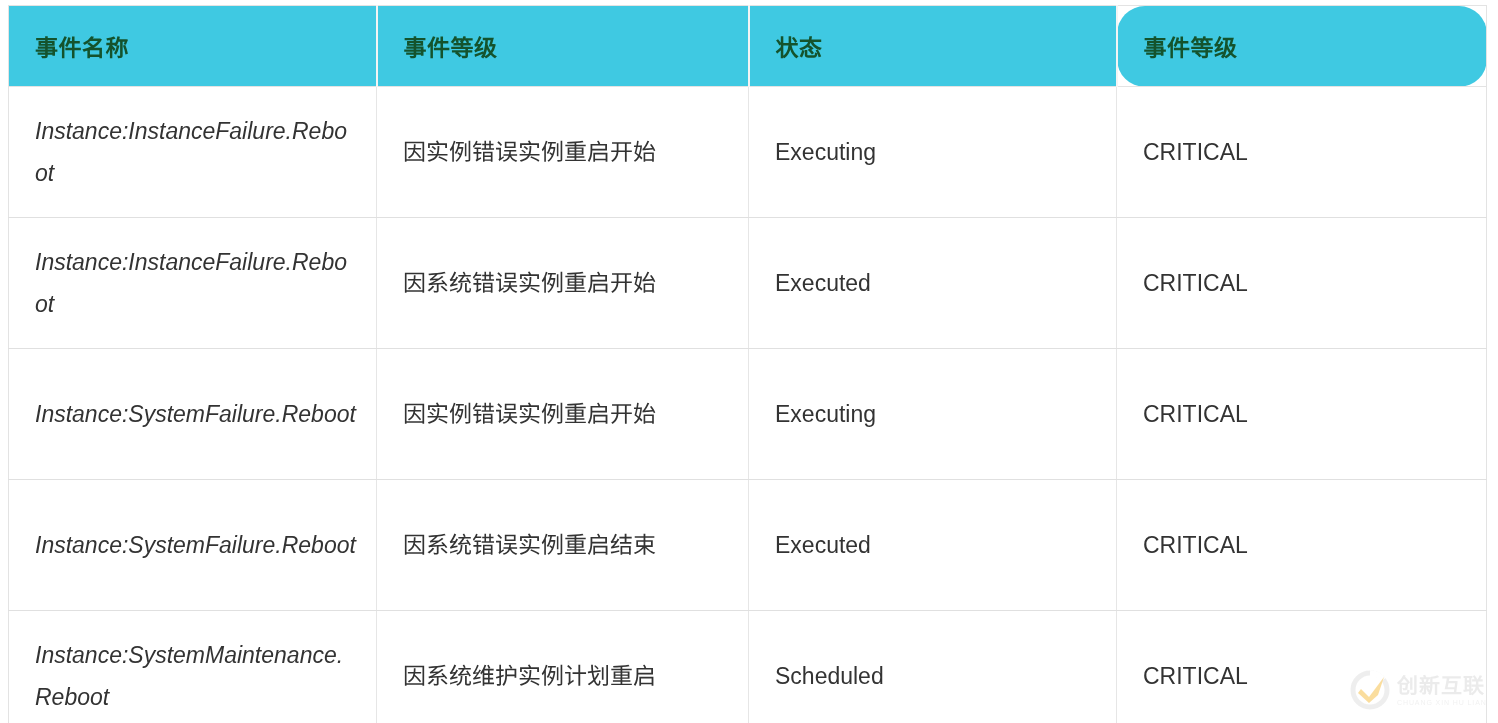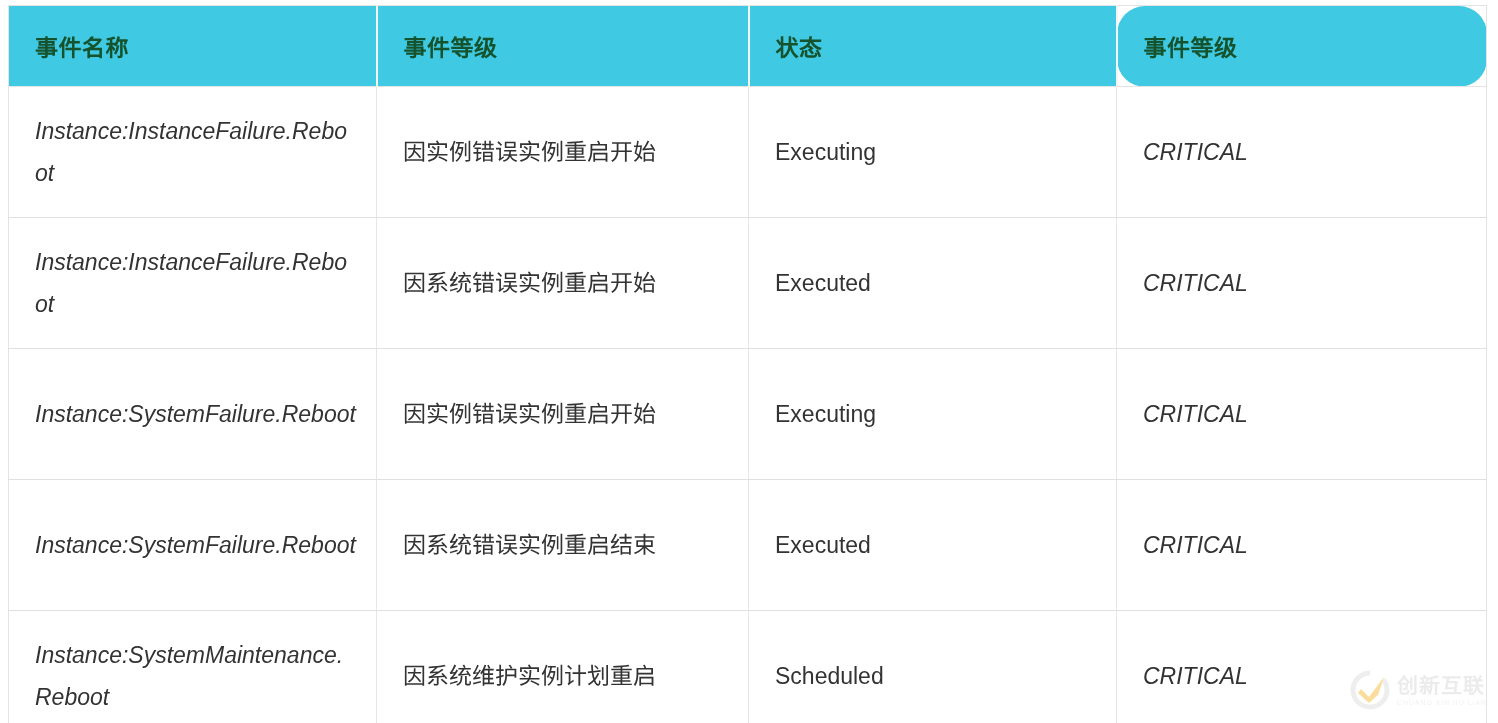--- a/index.html
+++ b/index.html
@@ -58,21 +58,21 @@
     height: 130px;
     vertical-align: middle;
     padding: 0 18px 0 26px;
     font-size: 23px;
     line-height: 42px;
     color: #333333;
     border-right: 1px solid #e6e6e6;
     border-bottom: 1px solid #e0e0e0;
     background: #ffffff;
   }
-  tbody td:last-child { border-right: none; font-style: italic; }
+  tbody td:last-child { border-right: none; }
   tbody tr:last-child td { border-bottom: none; }
 
   
   td.col-name {
     word-break: break-all;
     overflow-wrap: anywhere;
     font-style: italic;
   }
   td.col-meaning,
   td.col-status,

